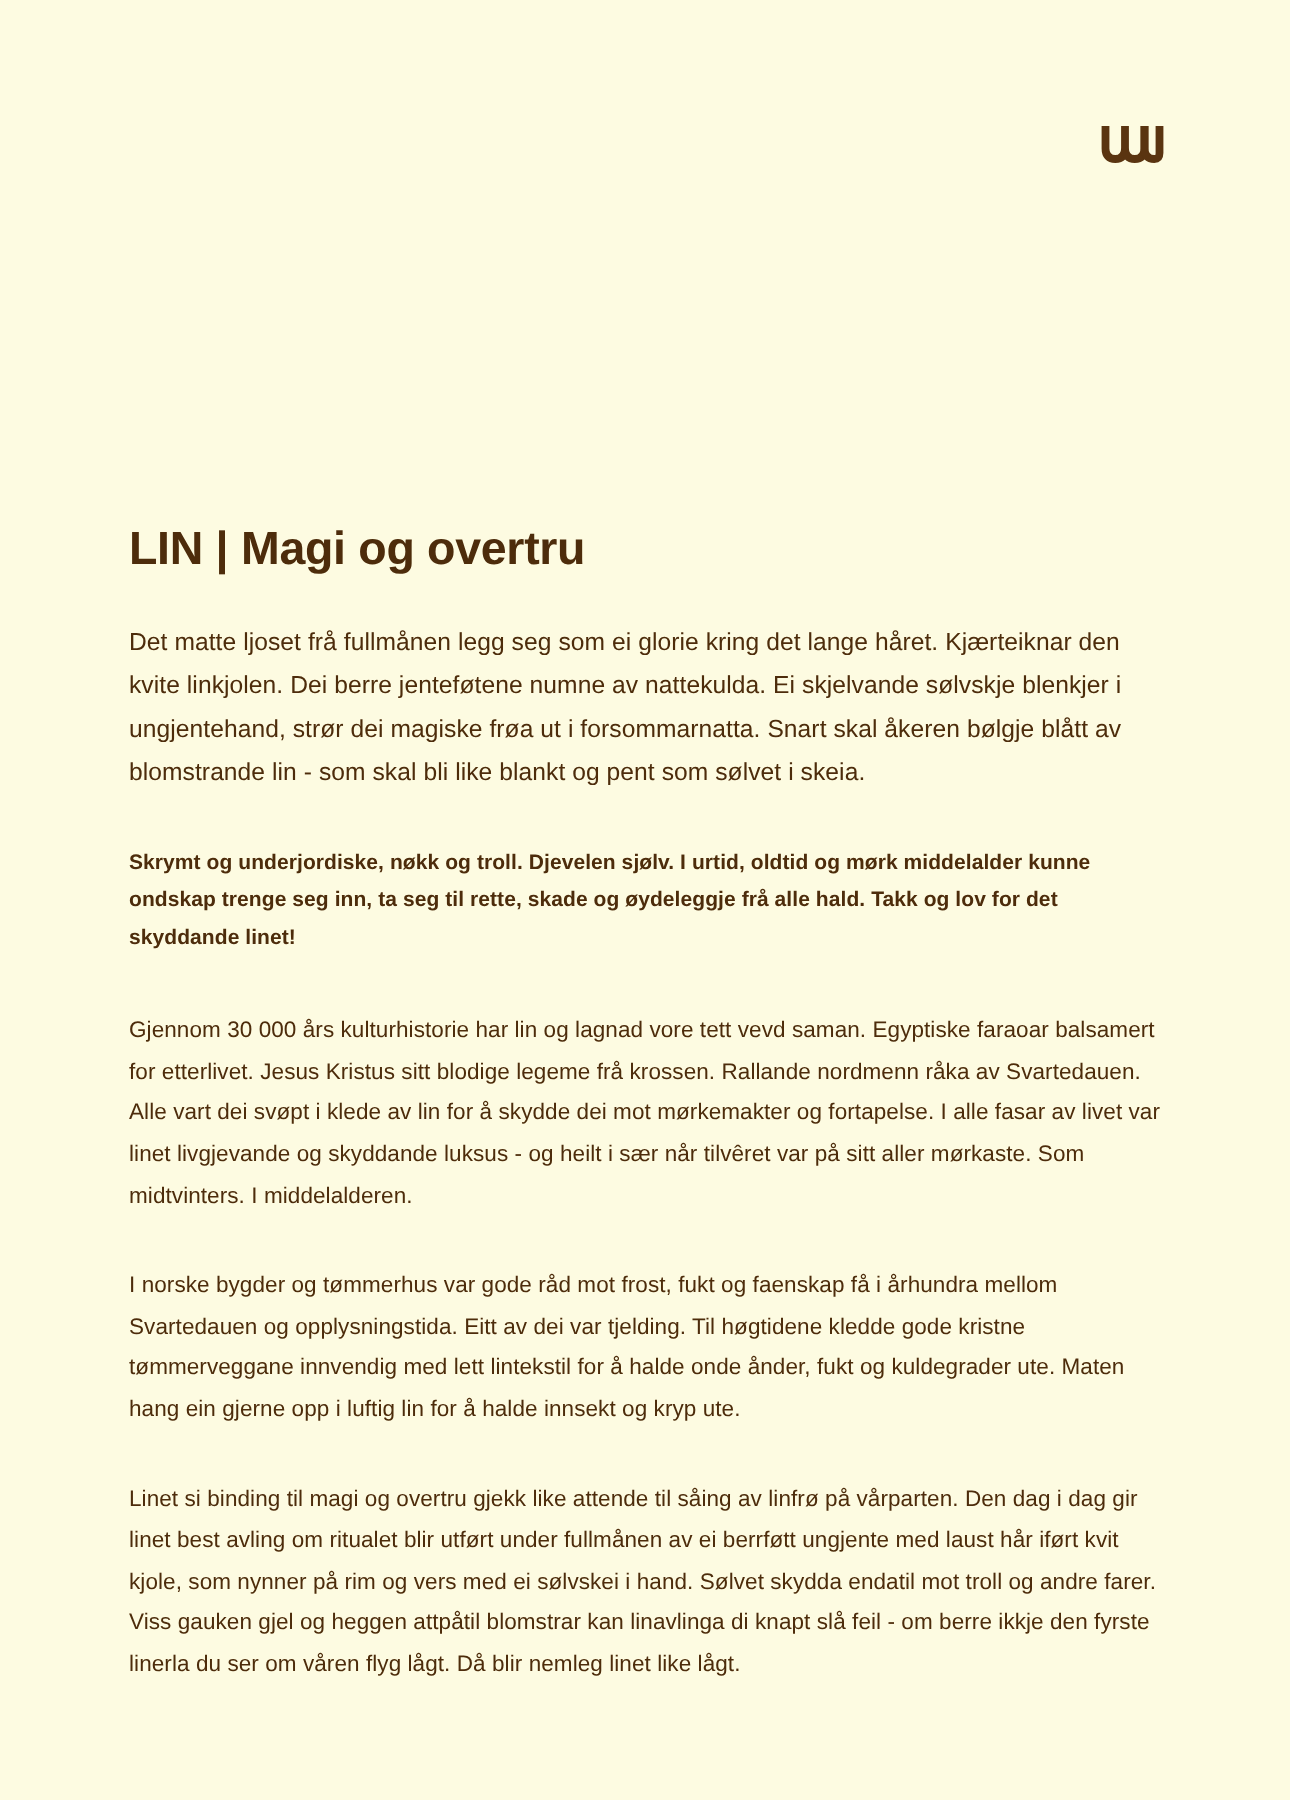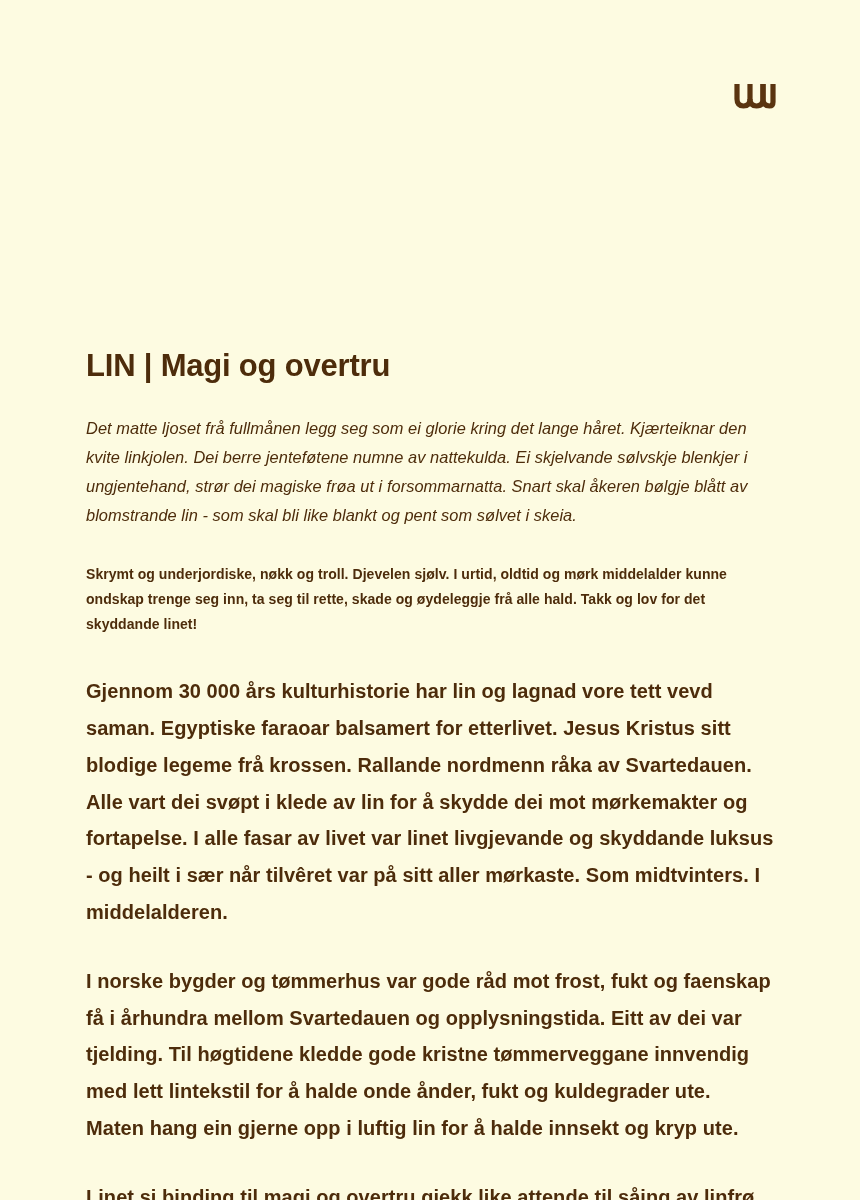--- a/index.html
+++ b/index.html
@@ -59,39 +59,38 @@
     font-weight: 700;
     letter-spacing: -0.2px;
     line-height: 1.15;
     margin: 0 0 30px 0;
     color: #4d2c0b;
     font-family: "Liberation Sans", sans-serif;
   }
 
   .lede {
     font-size: 16.4px;
-    font-style: italic;
     line-height: 1.78;
     margin: 0 0 32px 0;
     color: #4d2c0b;
     letter-spacing: 0.05px;
   }
 
   .standfirst {
     font-size: 14px;
     font-weight: 700;
     line-height: 1.78;
     margin: 0 0 36px 0;
     color: #4d2c0b;
     letter-spacing: 0.05px;
   }
 
   .body-para {
-    font-size: 20px;
-    font-weight: 700;
+    font-size: 15px;
+    font-weight: 400;
     line-height: 1.84;
     margin: 5px 0 32px 0;
     color: #4d2c0b;
     letter-spacing: 0.05px;
   }
   .body-para:last-child {
     margin-bottom: 0;
   }
 </style>
 </head>

